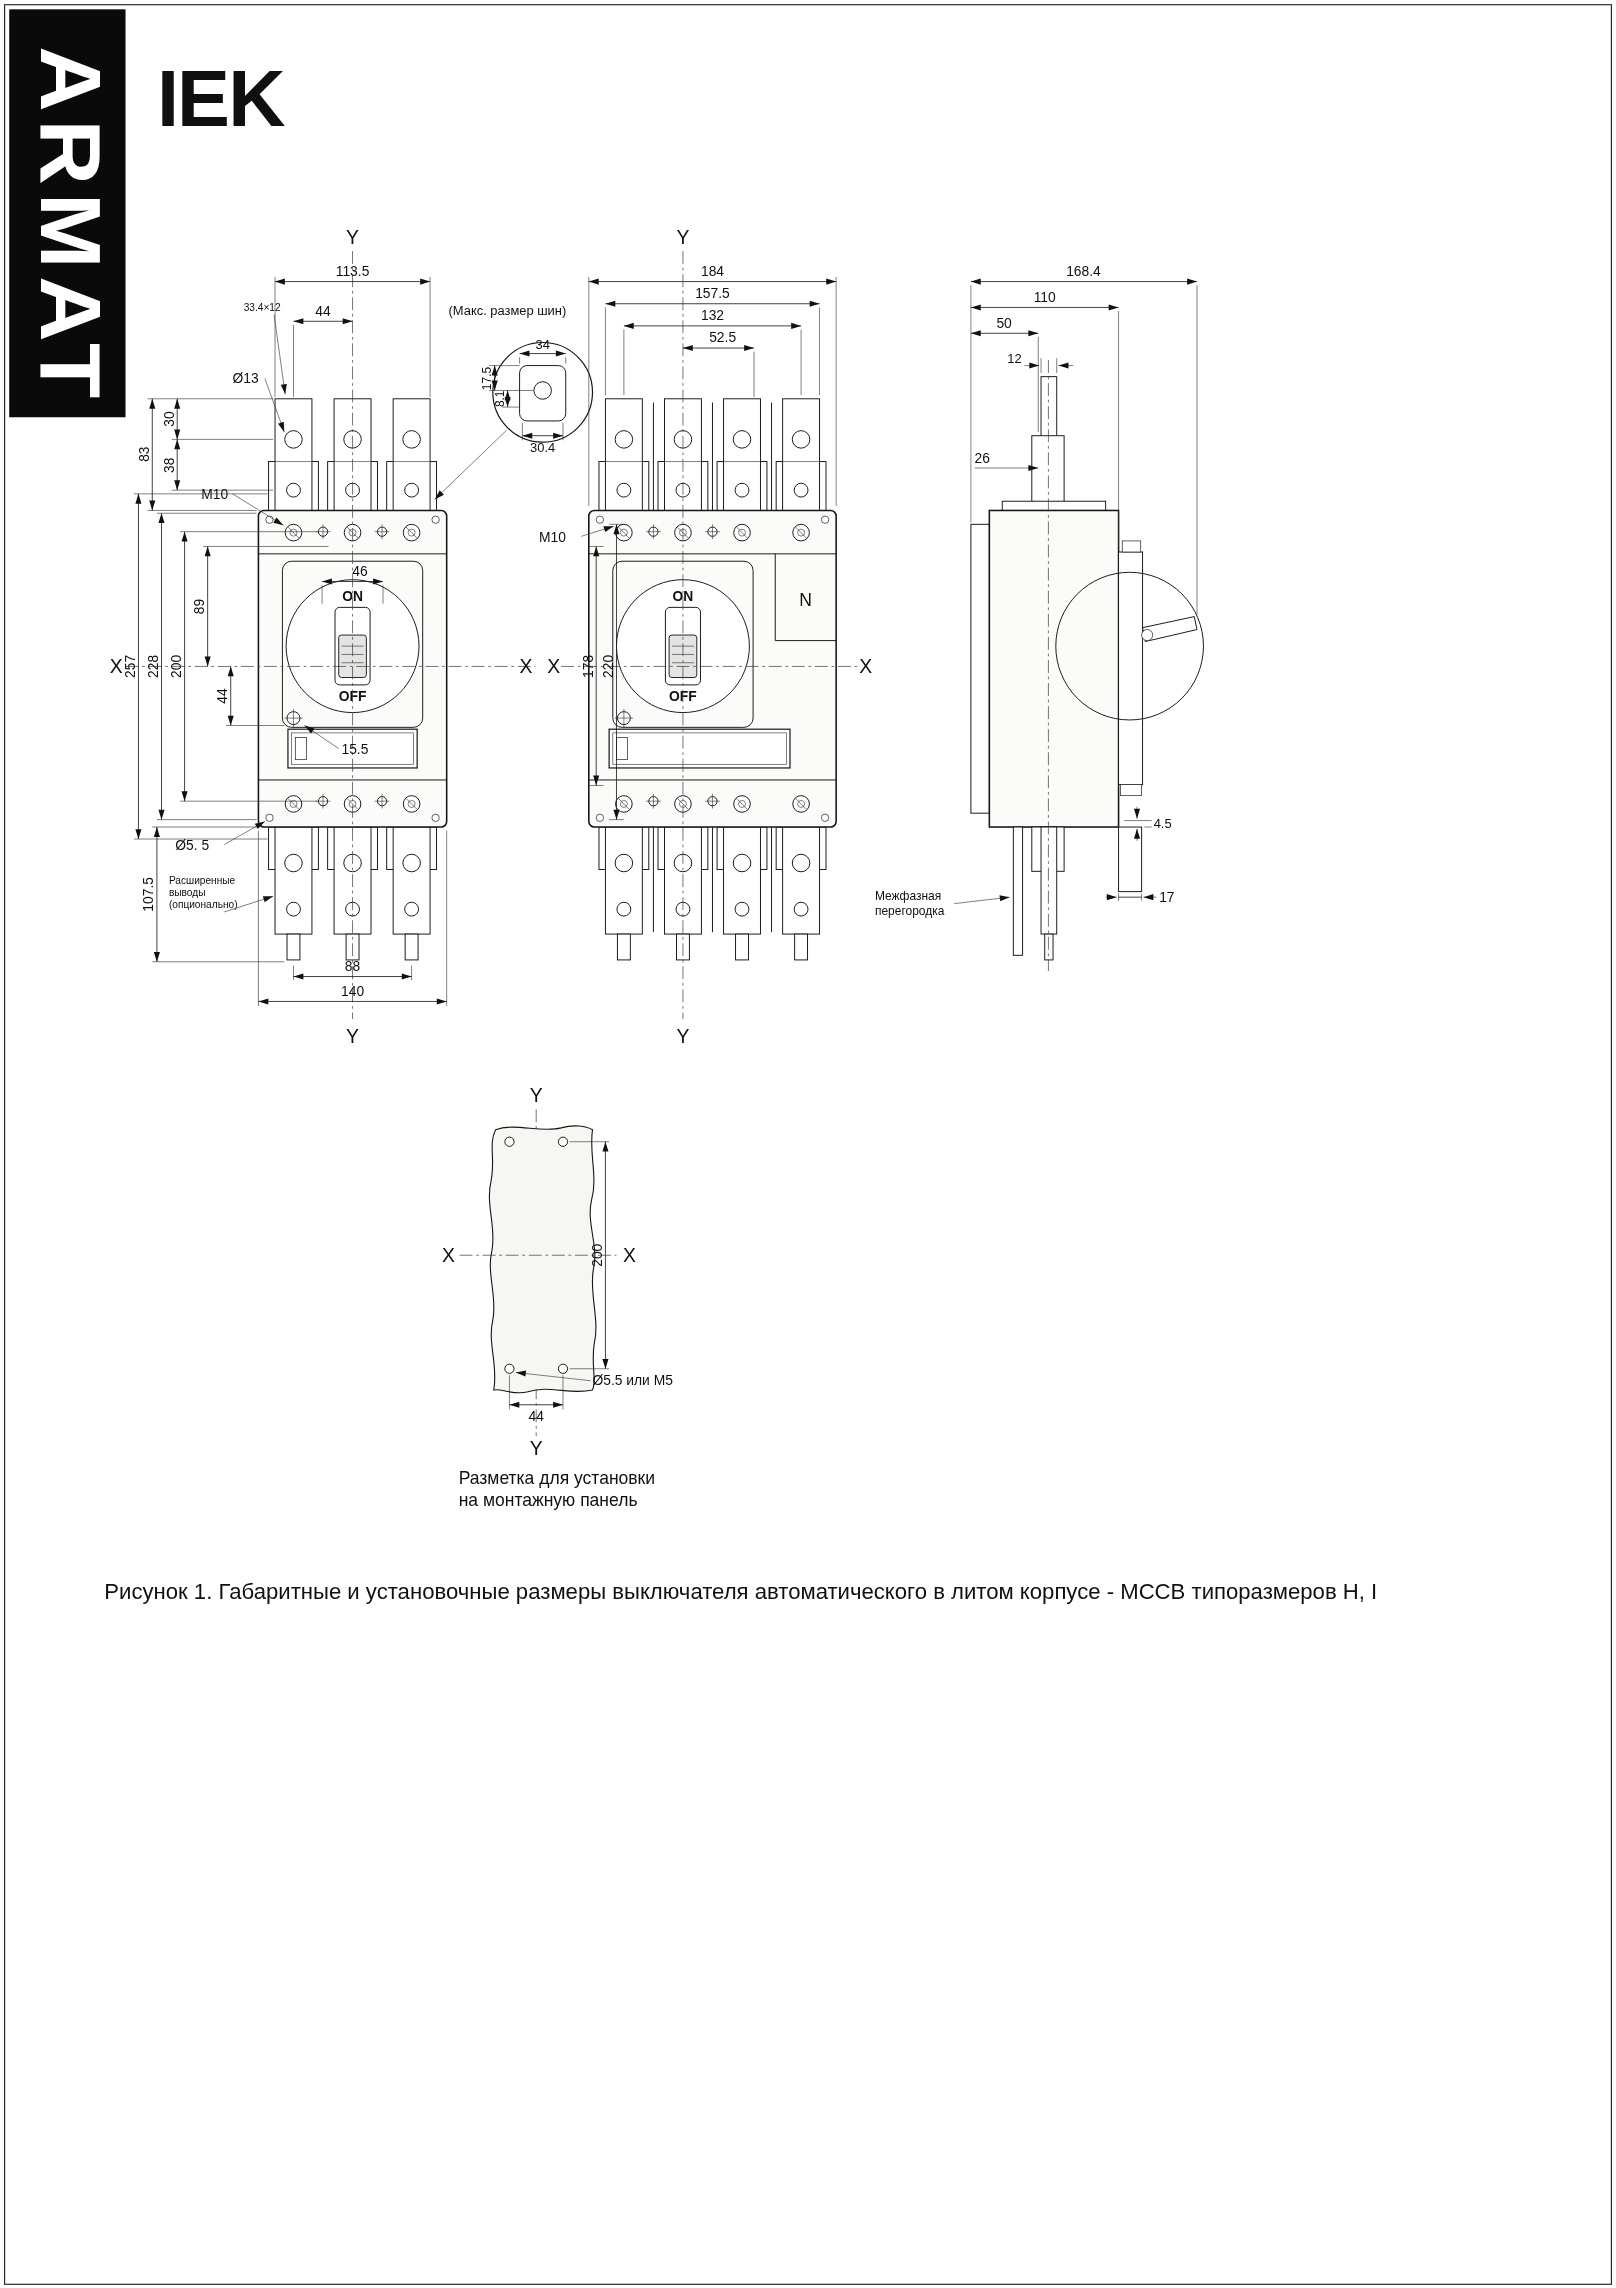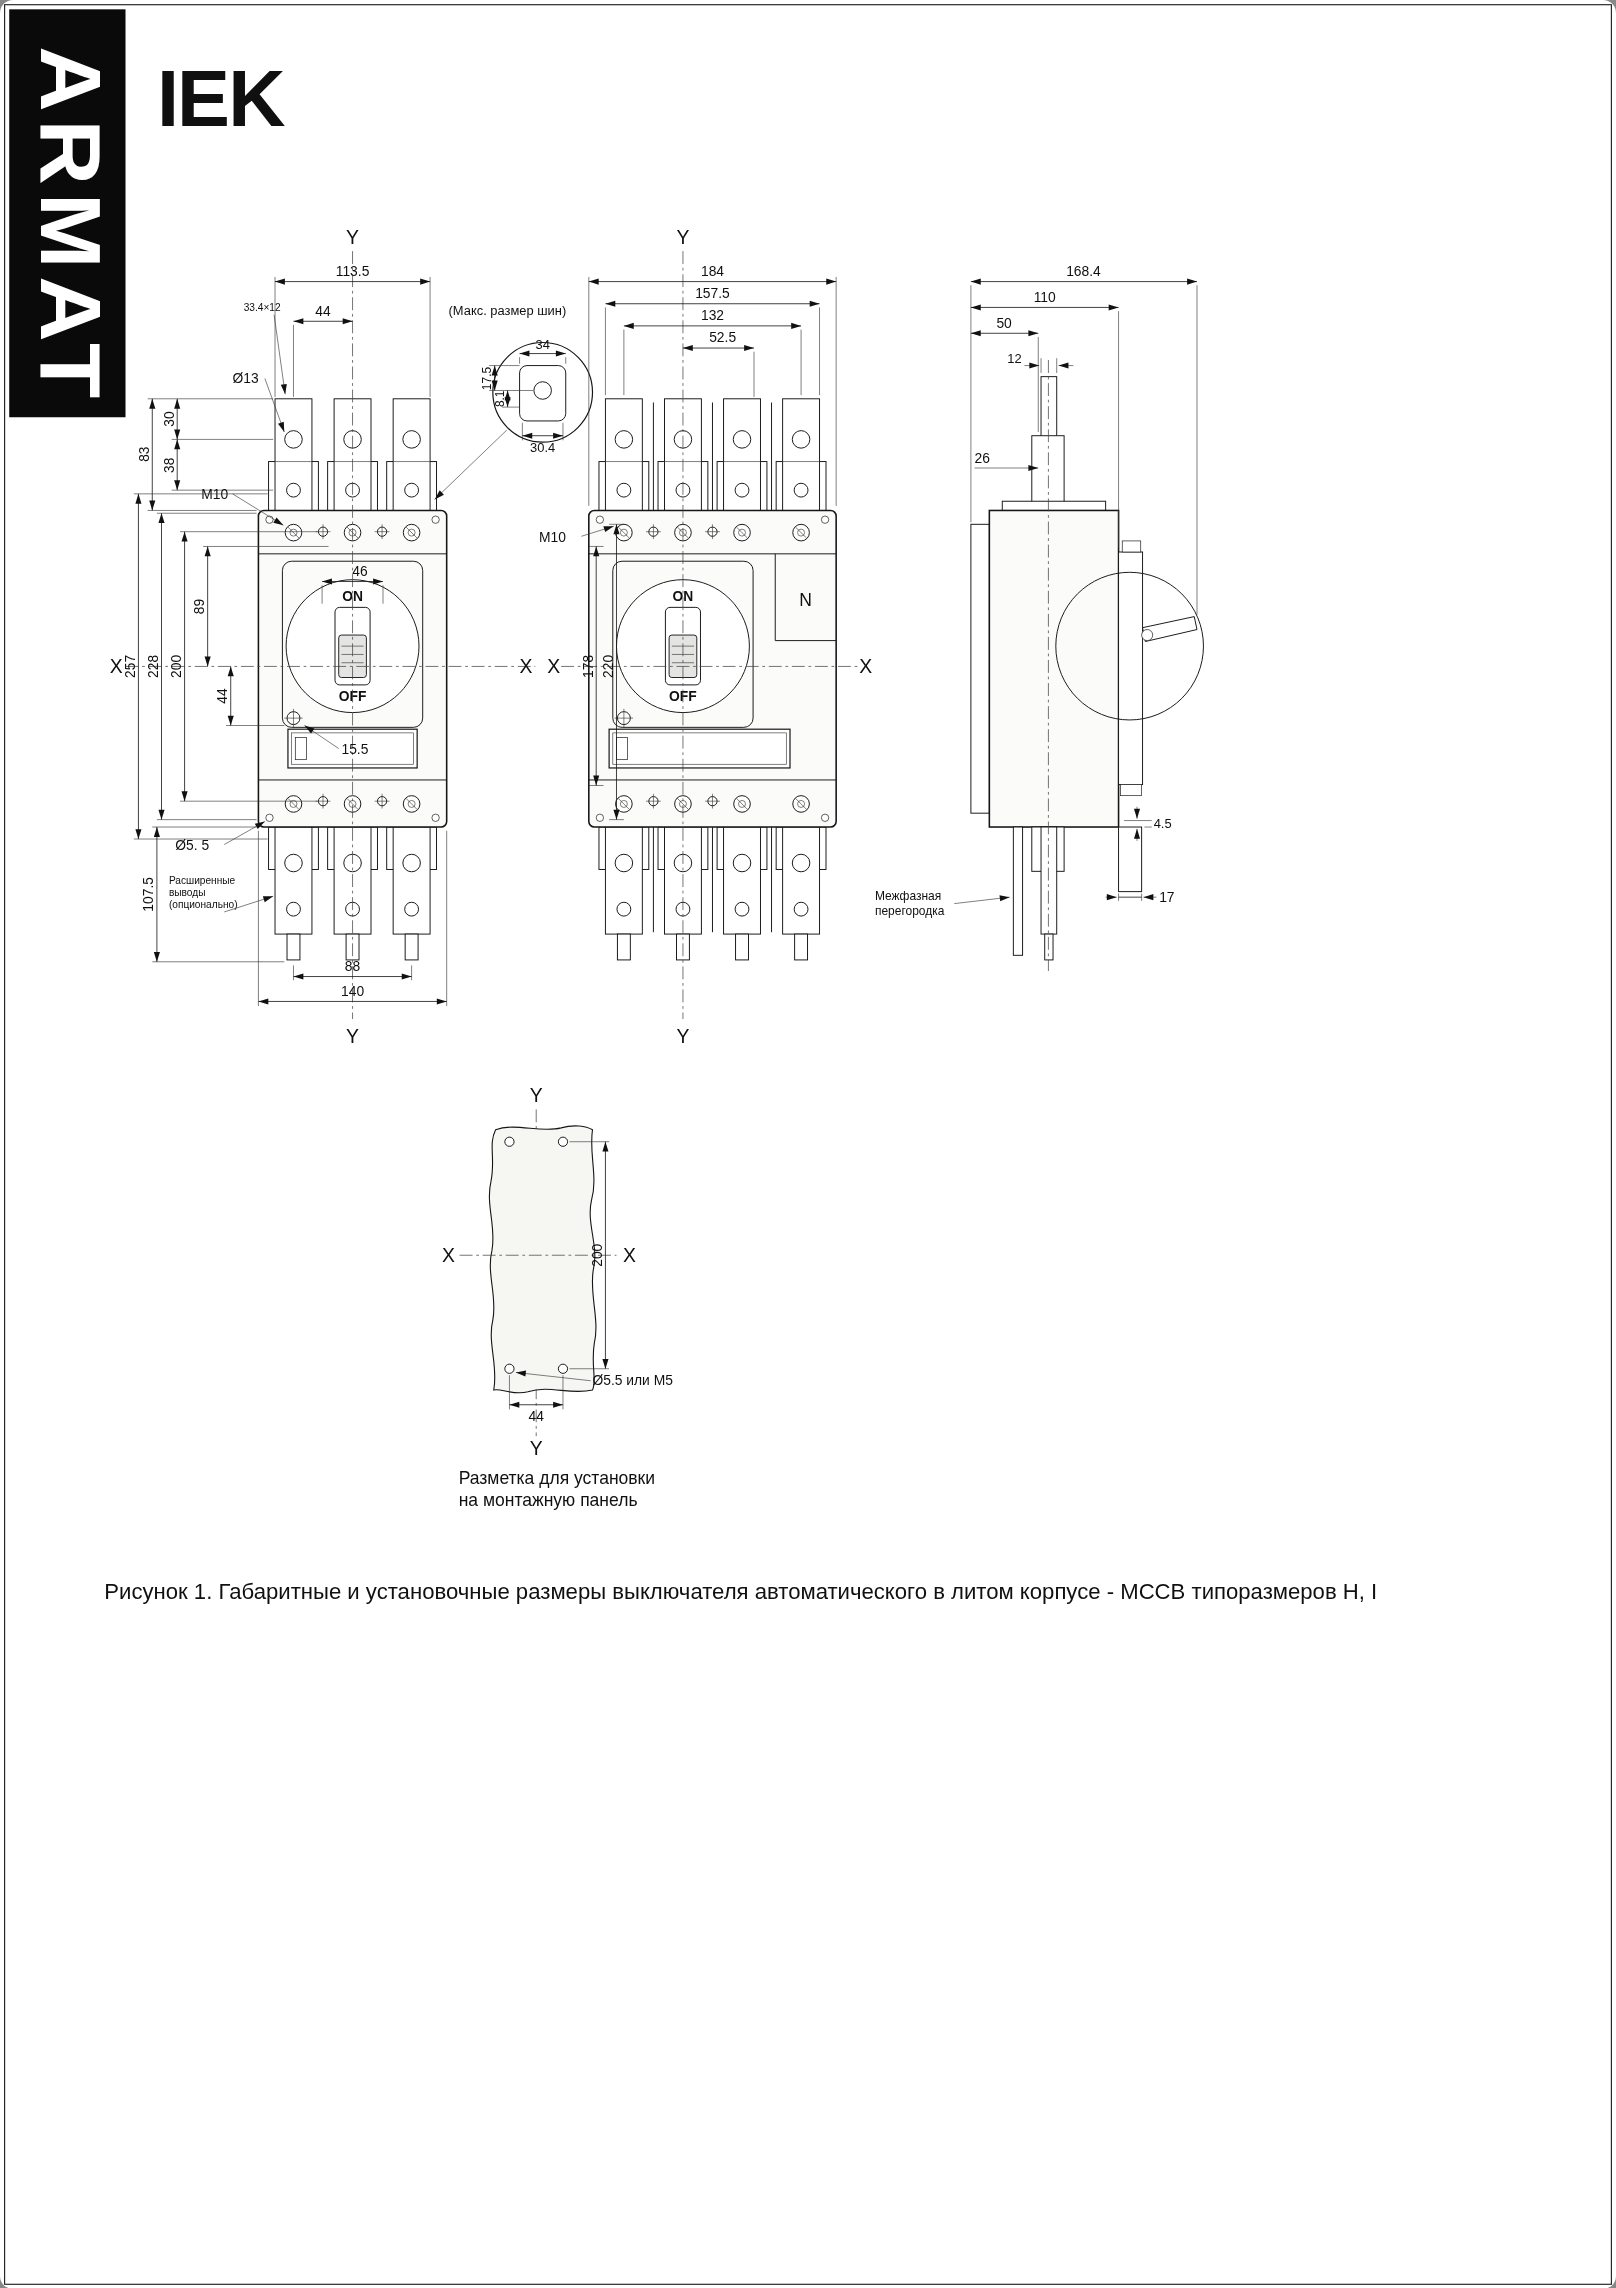--- a/index.html
+++ b/index.html
@@ -1,16 +1,16 @@
 <!DOCTYPE html>
 <html style="font-size:14.8px"><head>
 <meta charset="utf-8">
 <style>
   html,body { margin:0; padding:0; background:#888; }
-  .page { width:1616px; height:2289px; position:relative; background:#ffffff; margin:0 auto; overflow:hidden;border-radius:13px; }
+  .page { width:1616px; height:2289px; position:relative; background:#ffffff; margin:0 auto; overflow:hidden; }
   svg { position:absolute; left:0; top:0; }
   svg text { font-family:"Liberation Sans","DejaVu Sans",sans-serif; fill:#101010; }
   .t11 { font-size:11px; }
   .t13 { font-size:13px; }
   .t14 { font-size:14px; }
   .t15 { font-size:15px; }
   .t19 { font-size:19px; }
   .t21 { font-size:21px; }
   .t24 { font-size:24px; }
   .mid { text-anchor:middle; }

